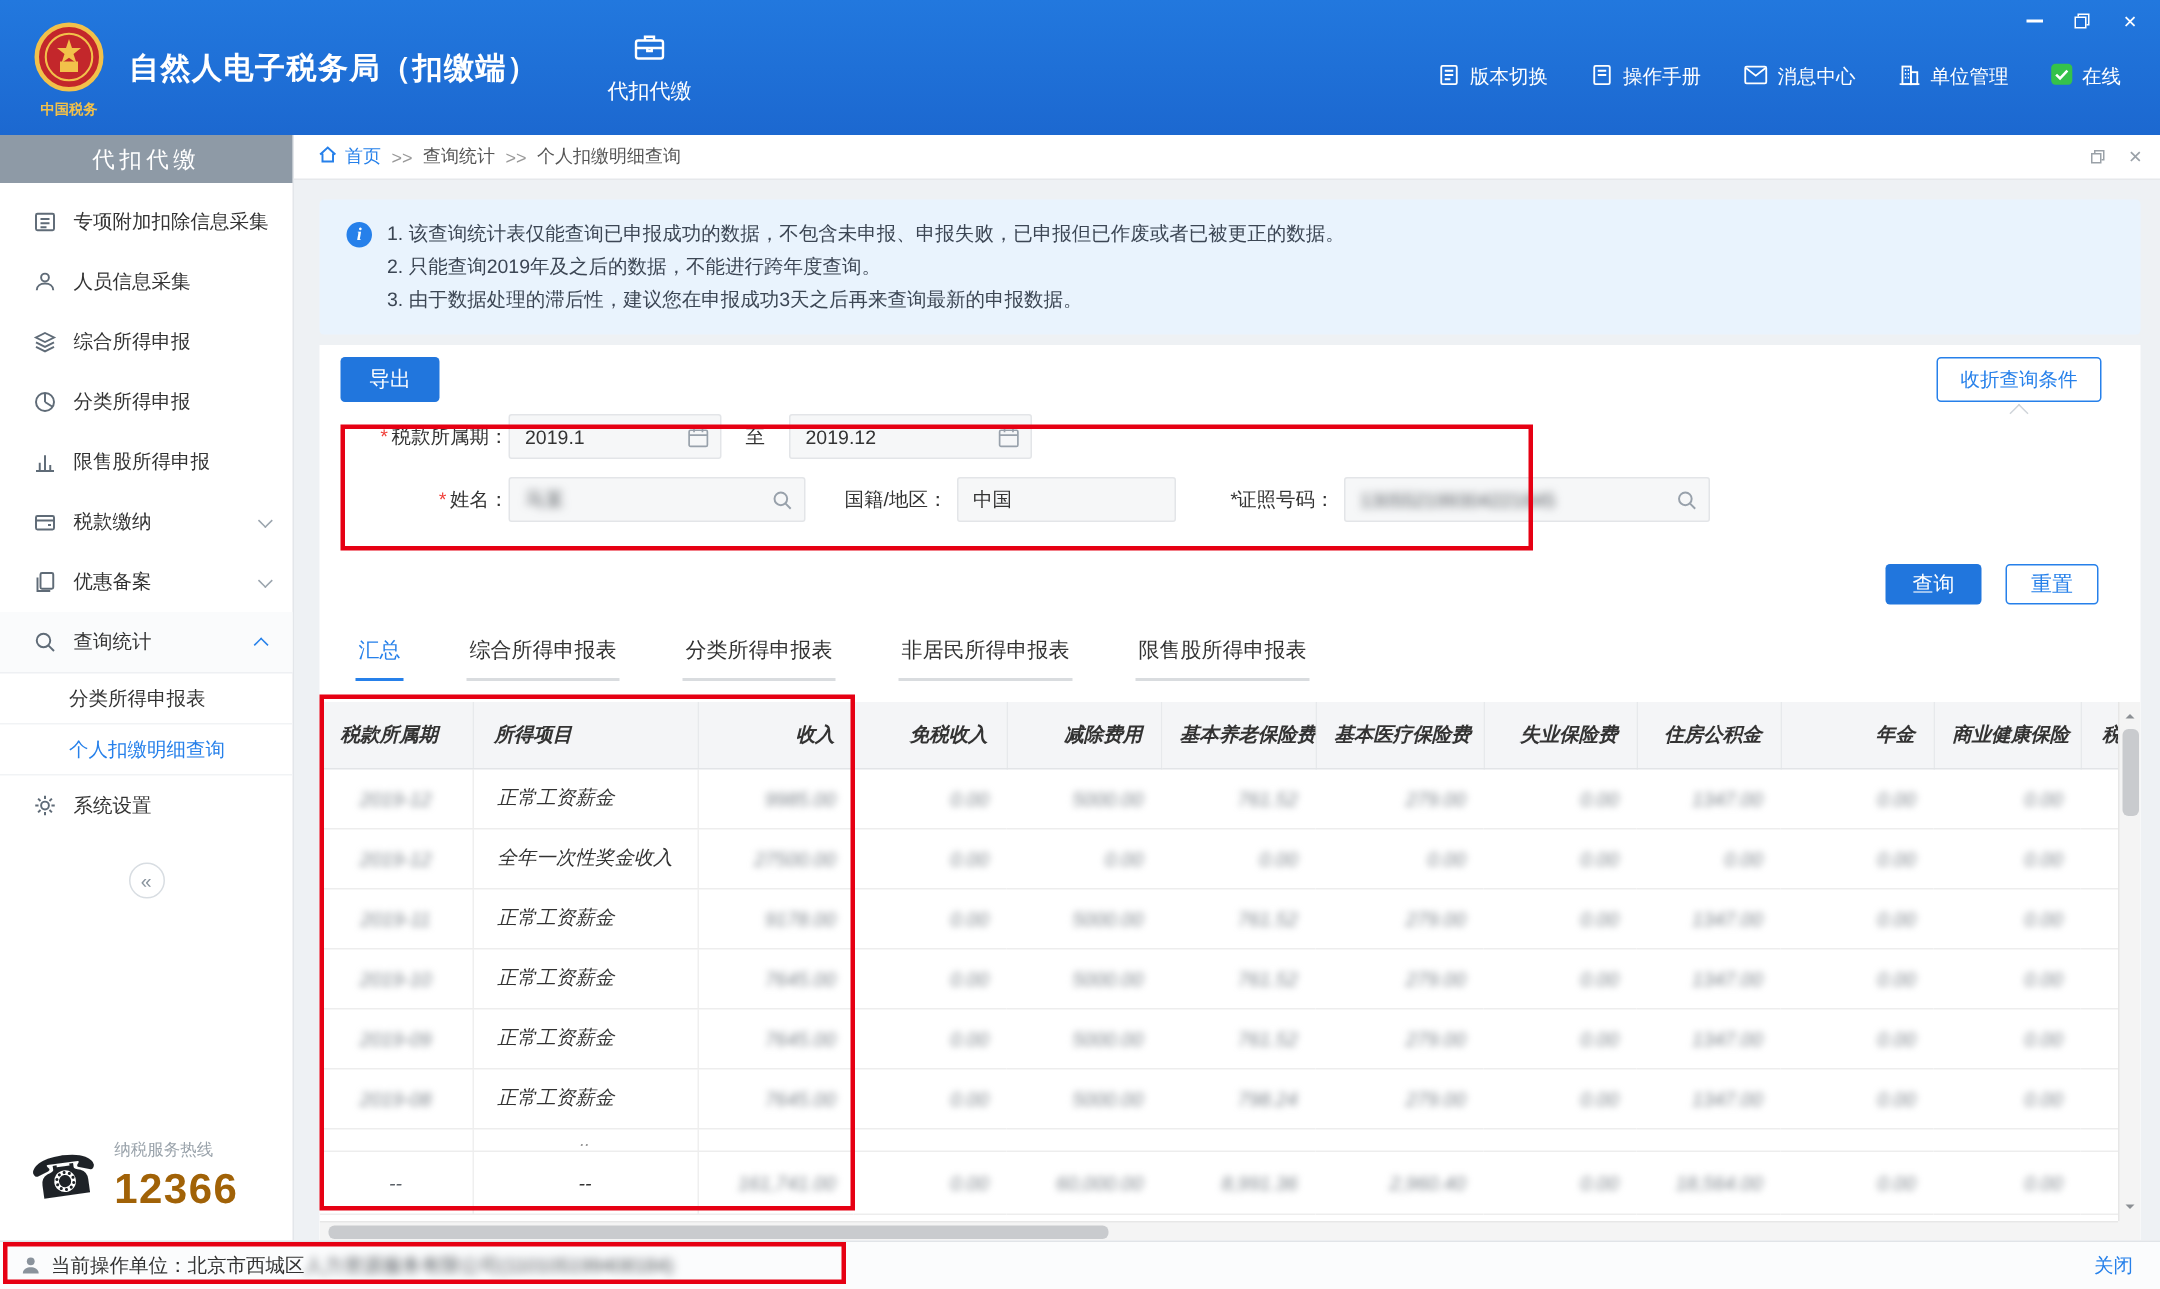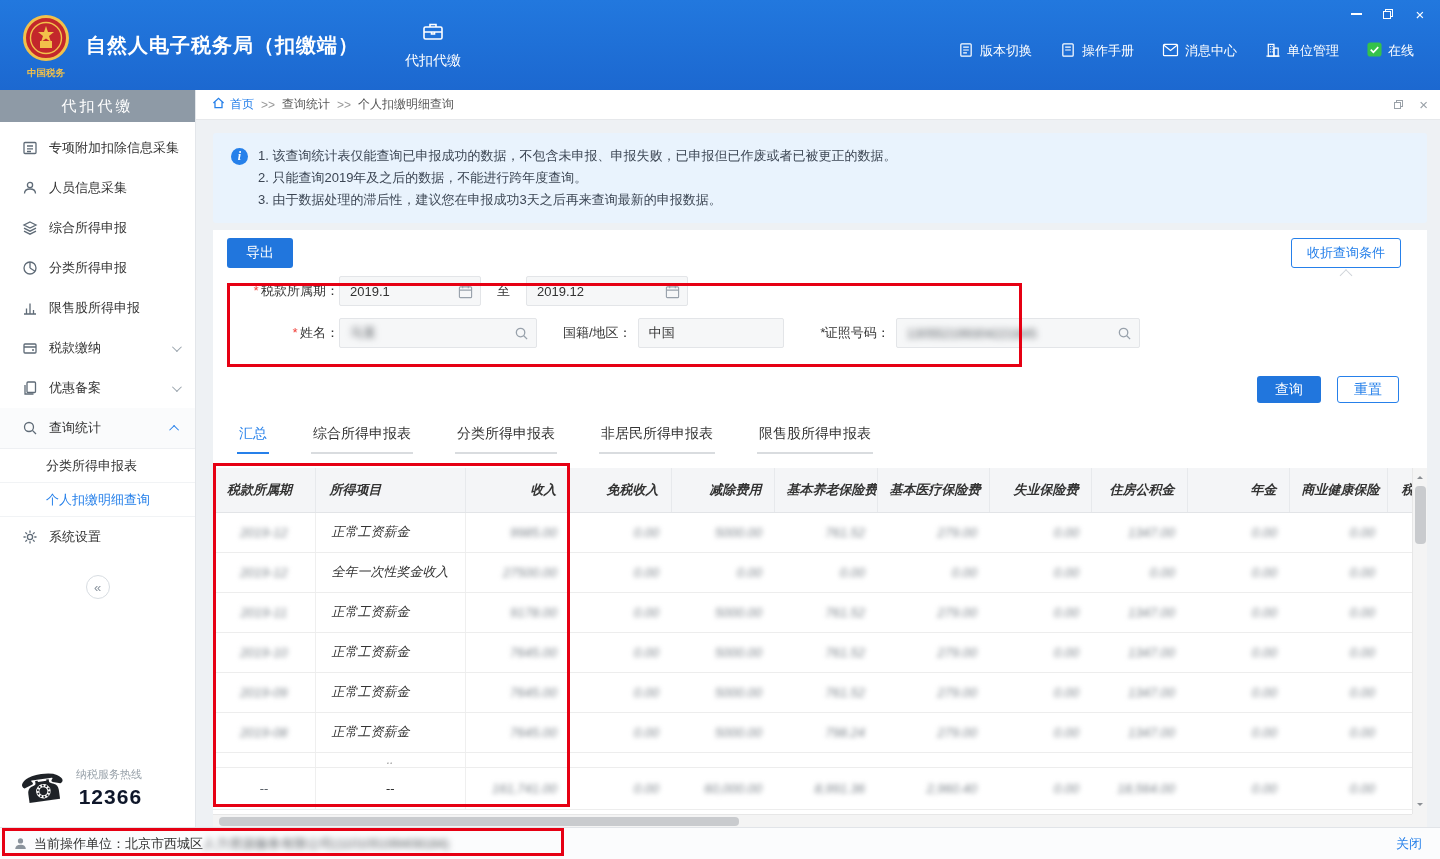--- a/index.html
+++ b/index.html
@@ -32,21 +32,21 @@
   .chev { width:7px; height:7px; border-right:1.5px solid #9aa4ad; border-bottom:1.5px solid #9aa4ad; margin-left:auto; flex:none; }
   .chev.down { transform:rotate(45deg) translateY(-2px); }
   .chev.up { transform:rotate(-135deg) translateY(-2px); border-color:#2680ea; }
   .side-sub { border-top:1px solid #eef0f3; }
   .side-subitem { height:34px; display:flex; align-items:center; padding-left:46px; color:#333; border-bottom:1px solid #f1f3f5; cursor:pointer; }
   .side-subitem.selected { color:#2680ea; }
   .collapse-btn { width:24px; height:24px; border:1px solid #d8dde2; border-radius:50%; display:flex; align-items:center; justify-content:center; color:#8a949e; margin:18px auto 0; font-size:13px; cursor:pointer; }
   .hotline { position:absolute; bottom:18px; left:20px; display:flex; align-items:center; gap:10px; }
   .hotline-icon { font-size:37px; color:#1e2227; line-height:1; transform:rotate(-8deg); }
   .hotline-label { font-size:11px; color:#9aa3ab; margin-bottom:3px; }
-  .hotline-number { font-size:21px; font-weight:700; color:#0f172a; letter-spacing:1px;text-align:right; }
+  .hotline-number { font-size:28px; font-weight:700; color:#a16207; letter-spacing:1px;text-align:right; }
 
   
   .main { position:absolute; left:196px; top:90px; right:0; bottom:32px; display:flex; flex-direction:column; }
   .breadcrumb-bar { height:30px; flex:none; background:#fff; border-bottom:1px solid #e6e8eb; display:flex; align-items:center; padding:0 12px 0 16px; gap:7px; font-size:12px; color:#555; }
   .bc-home { color:#2680ea; display:flex; gap:5px; align-items:center; cursor:pointer; }
   .bc-sep { color:#999; }
   .bc-controls { margin-left:auto; display:flex; gap:16px; color:#9aa1a8; align-items:center; }
   .bc-restore { position:relative; width:9px; height:9px; cursor:pointer; }
   .bc-restore i { position:absolute; width:7px; height:7px; border:1.2px solid #9aa1a8; display:block; }
   .bc-restore i:first-child { right:0; top:0; }

